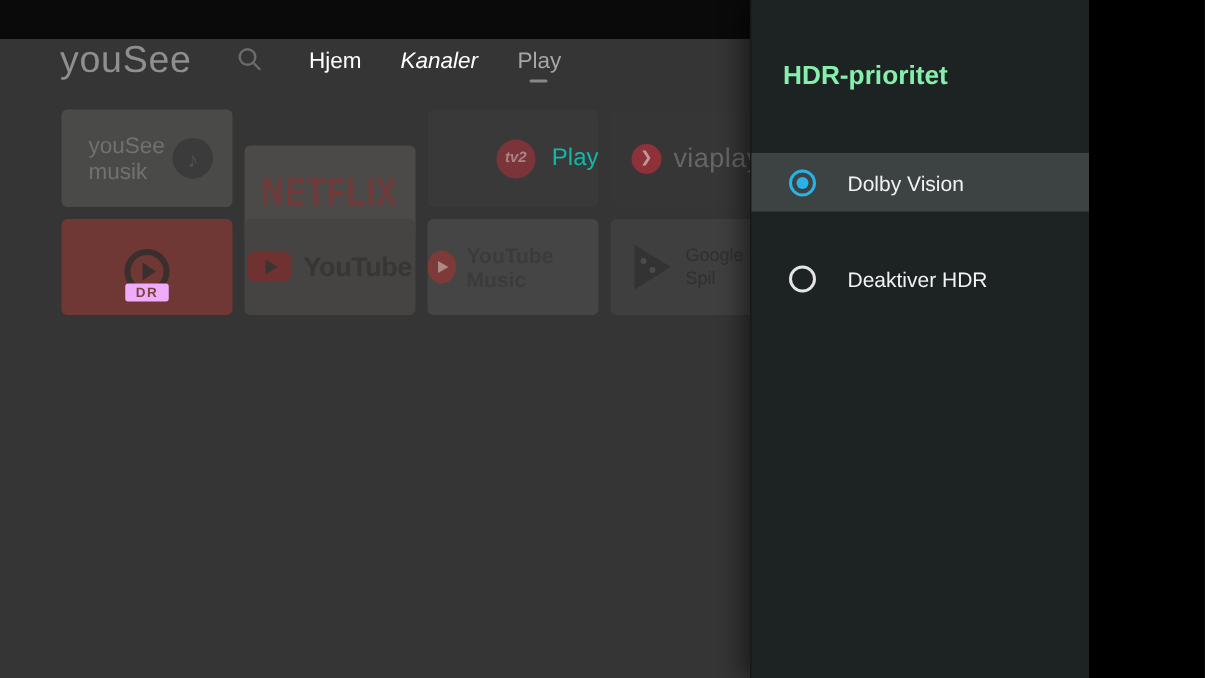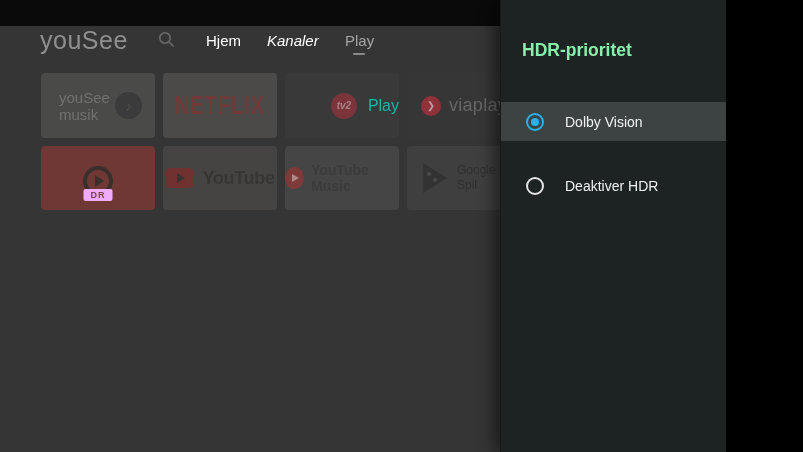--- a/index.html
+++ b/index.html
@@ -23,21 +23,21 @@
           display:flex; align-items:center; justify-content:center; }
   .r1 { top:73px; height:65px; } .r2 { top:146px; height:64px; }
   .c1 { left:41px; } .c2 { left:163px; } .c3 { left:285px;justify-content:flex-end; } .c4 { left:407px; }
 
   .tile-yousee { background:#4a4a49; justify-content:space-between; padding:0 13px 0 18px; }
   .tile-yousee .txt { font-size:15px; line-height:17px; color:#717171; }
   .tile-yousee .disc { width:27px; height:27px; border-radius:50%; background:#3b3b3b;
                        display:flex; align-items:center; justify-content:center;
                        color:#525252; font-size:14px; }
 
-  .tile-netflix { background:#4b4a49; }
+  .tile-netflix { background:#4b4a49;margin-top:24px; }
   .tile-netflix .wordmark { color:#713a39; font-weight:bold; font-size:20px; letter-spacing:1px;
                             transform:scaleY(1.3); }
 
   .tile-tv2 { background:#393939; gap:11px; }
   .tile-tv2 .disc { width:26px; height:26px; border-radius:50%; background:#7b343a;
                     display:flex; align-items:center; justify-content:center;
                     color:#a98384; font-size:10px; font-weight:bold; font-style:italic; }
   .tile-tv2 .lbl { font-size:16px; color:#14b8a6; }
 
   .tile-viaplay { background:#363636; gap:8px; }

